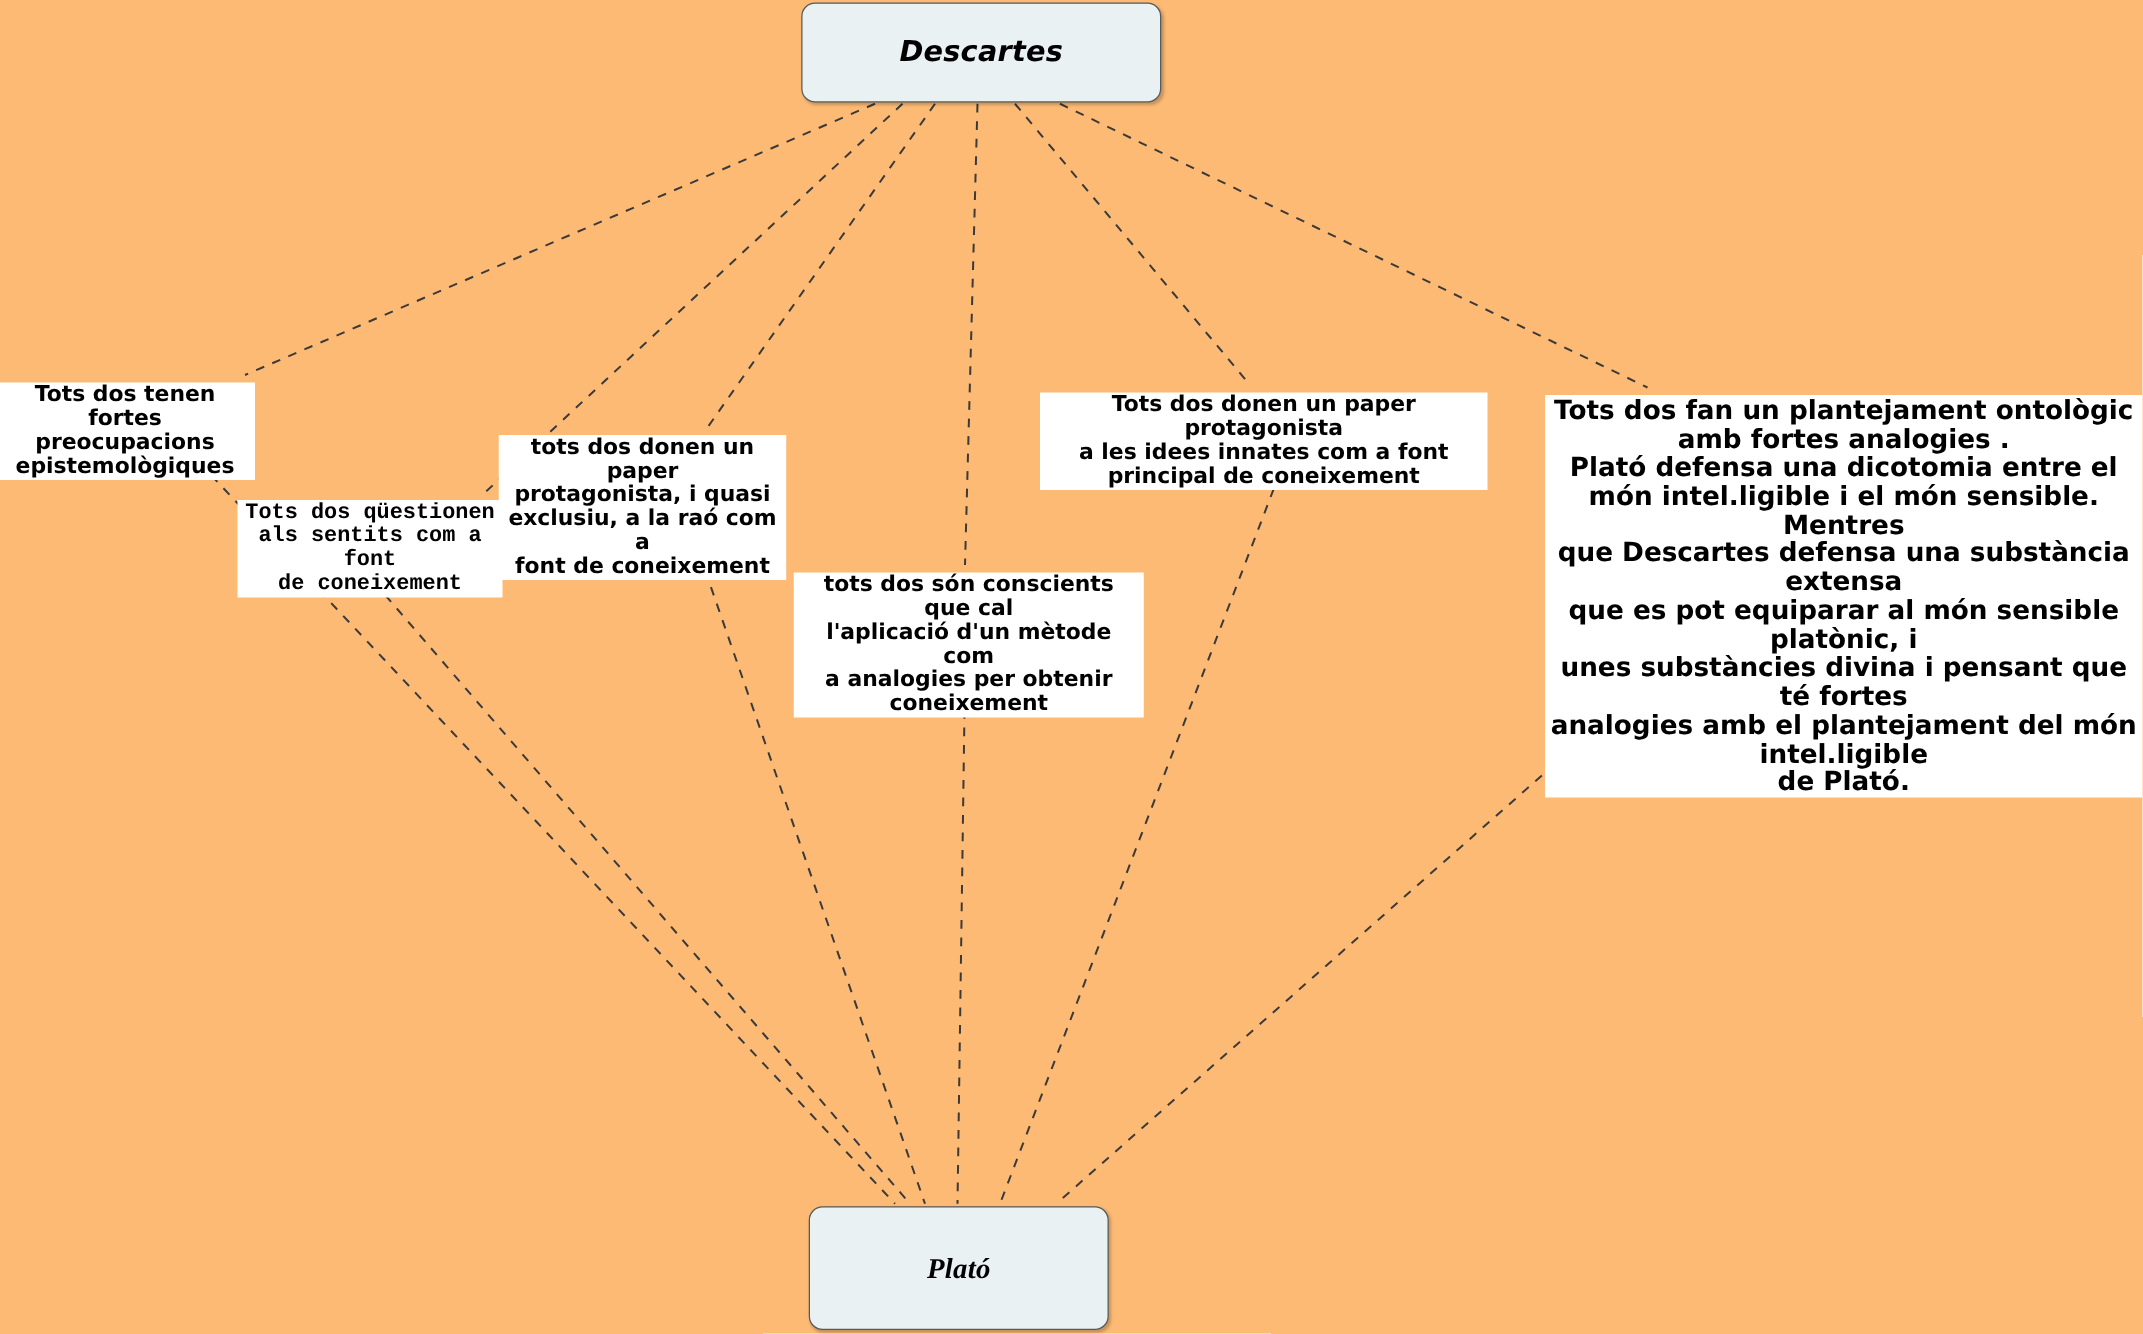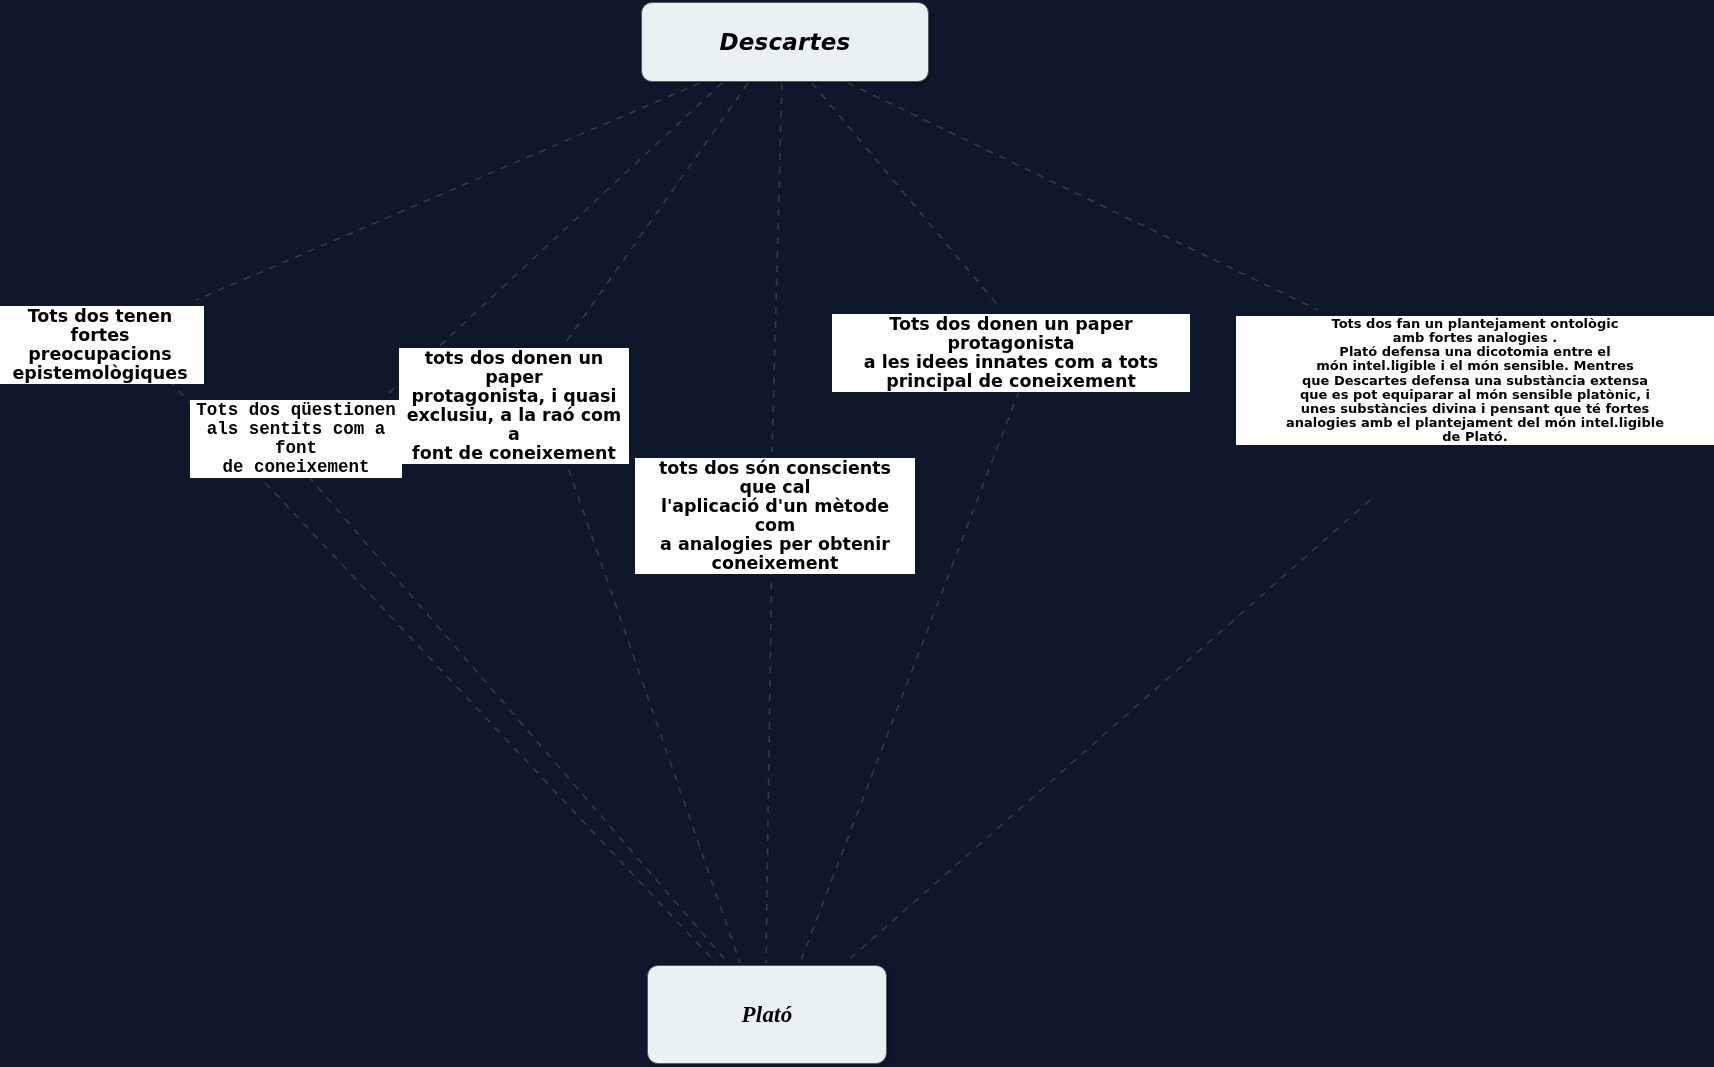--- a/index.html
+++ b/index.html
@@ -9,21 +9,21 @@
     background: #ffffff;
   }
   body {
     font-family: "DejaVu Sans", "Liberation Sans", sans-serif;
     color: #000000;
   }
   #canvas {
     position: relative;
     width: 1714px;
     height: 1067px;
-    background: #0f172a;
+    background: #fdba74;
     overflow: hidden;
   }
   #links {
     position: absolute;
     left: 0;
     top: 0;
     width: 1714px;
     height: 1067px;
   }
   #links line {
@@ -74,21 +74,21 @@
     top: 965px;
     width: 240px;
     height: 99px;
     font-family: Liberation Serif, serif;
   }
   #label-epistem   { left: -4px;   top: 306px; width: 208px; }
   #label-sentits   { left: 190px;  top: 400px; width: 212px; font-family: Liberation Mono, monospace; }
   #label-rao       { left: 399px;  top: 348px; width: 230px; }
   #label-metode    { left: 635px;  top: 458px; width: 280px; }
   #label-innates   { left: 832px;  top: 314px; width: 358px; }
-  #label-ontologic { left: 1236px; top: 316px; width: 478px; font-size: 13px; }
+  #label-ontologic { left: 1236px; top: 316px; width: 478px; font-size: 21px; }
 </style>
 </head>
 <body>
 
 <div id="canvas">
 
   <svg id="links" viewBox="0 0 1714 1067" xmlns="http://www.w3.org/2000/svg">
 
     <line x1="700" y1="83" x2="196" y2="300"></line>
     <line x1="150" y1="360" x2="716" y2="963"></line>
@@ -129,21 +129,21 @@
 protagonista, i quasi
 exclusiu, a la raó com a
 font de coneixement</div>
 
   <div class="link-label" id="label-metode">tots dos són conscients que cal
 l'aplicació d'un mètode com
 a analogies per obtenir
 coneixement</div>
 
   <div class="link-label" id="label-innates">Tots dos donen un paper protagonista
-a les idees innates com a tots
+a les idees innates com a font
 principal de coneixement</div>
 
   <div class="link-label" id="label-ontologic">Tots dos fan un plantejament ontològic
 amb fortes analogies .
 Plató defensa una dicotomia entre el
 món intel.ligible i el món sensible. Mentres
 que Descartes defensa una substància extensa
 que es pot equiparar al món sensible platònic, i
 unes substàncies divina i pensant que té fortes
 analogies amb el plantejament del món intel.ligible

